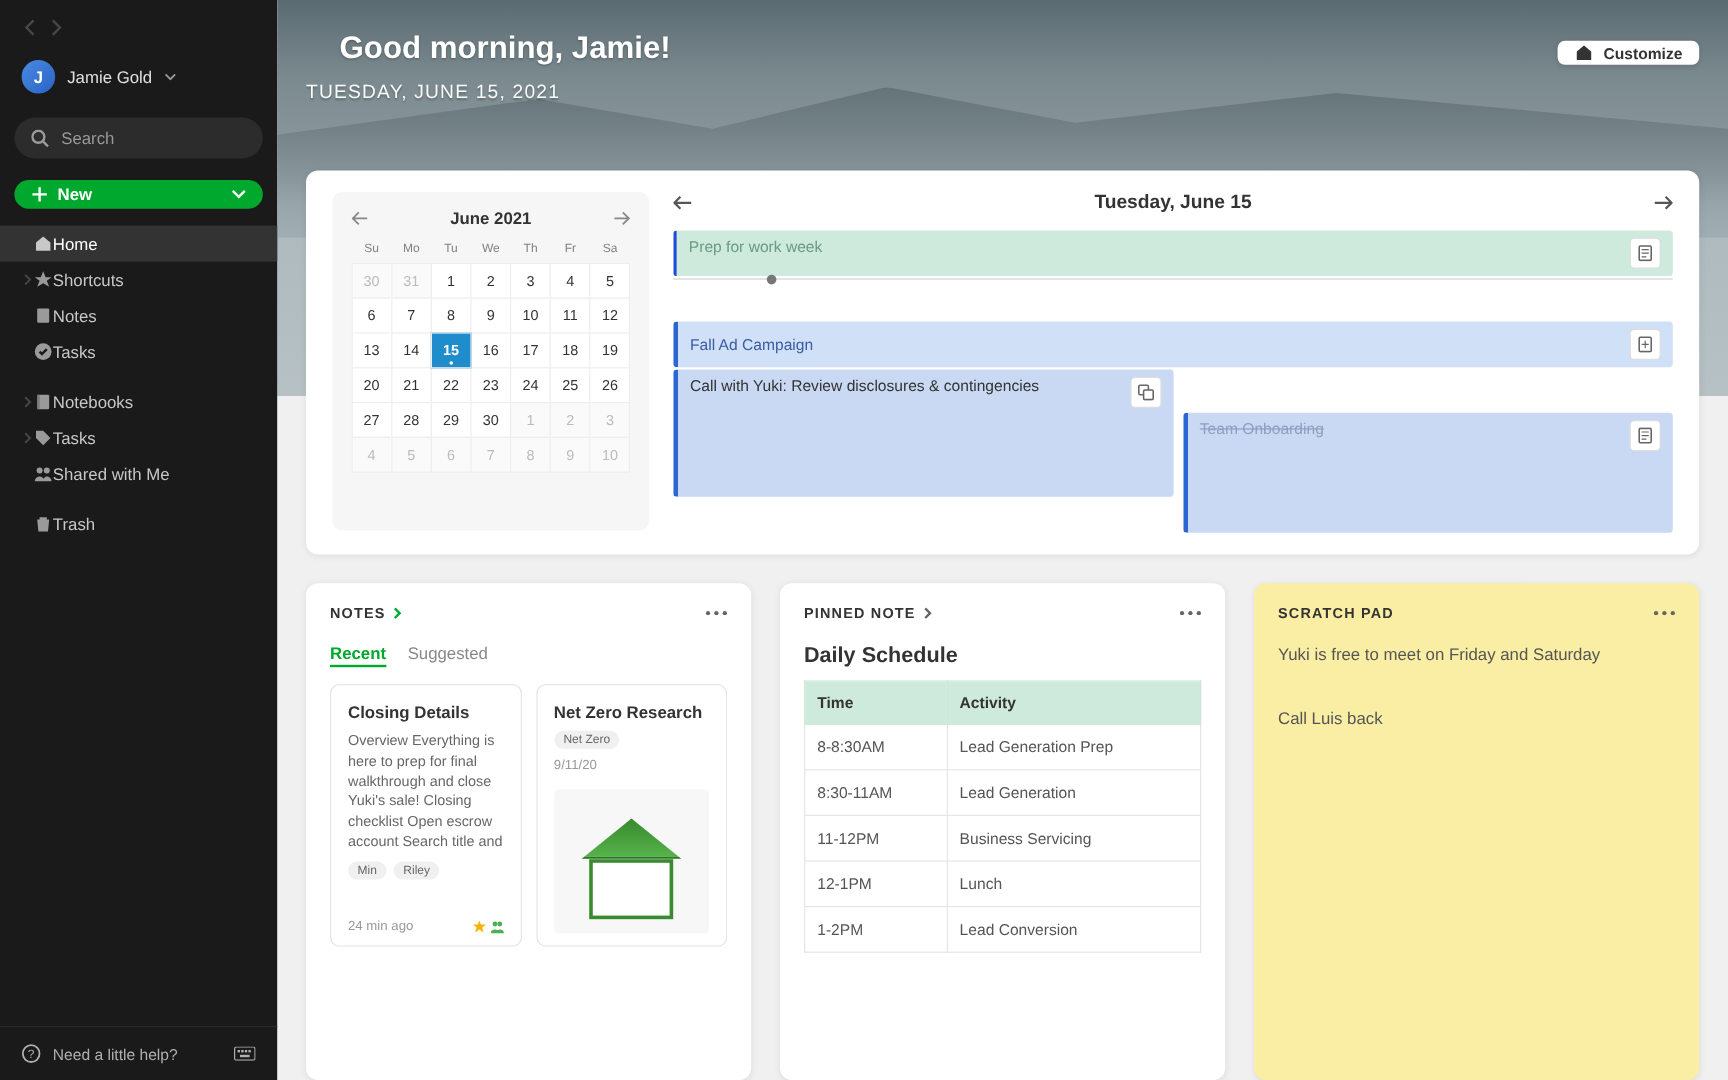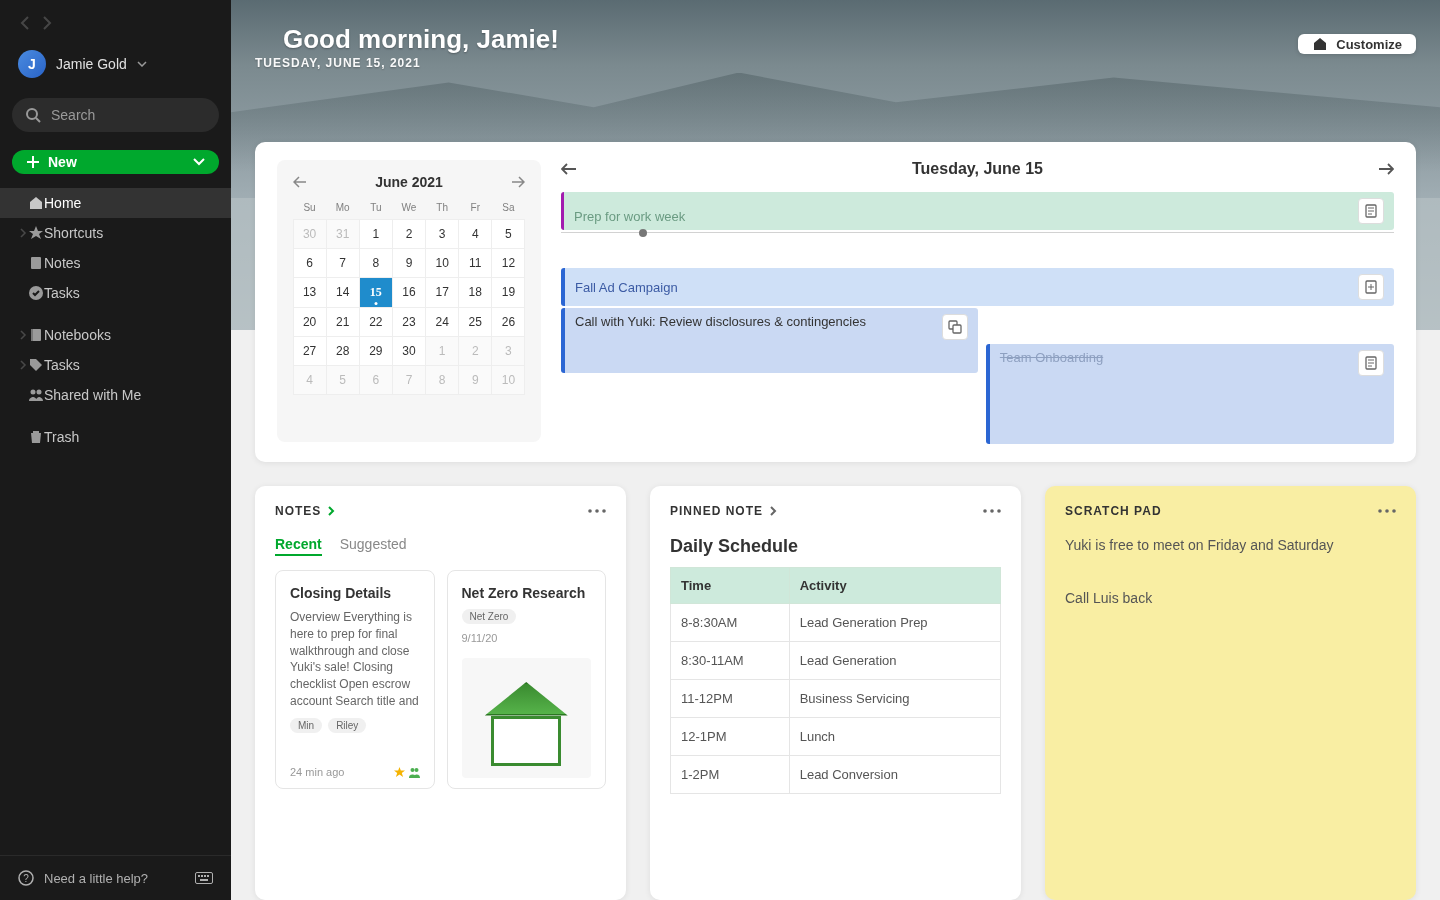--- a/index.html
+++ b/index.html
@@ -28,56 +28,56 @@
 .main { position: absolute; left: 231px; top: 0; right: 0; height: 900px; background: #f0f0f0; overflow: hidden; }
 
 
 .hero { position: relative; height: 330px; background: linear-gradient(180deg, #5a6b72 0%, #7b8a8f 20%, #8c9aa0 40%, #a0adb3 60%, #b0bbc0 100%); }
 .hero::before { content: ""; position: absolute; top: 22%; left: 0; right: 0; height: 30%; background: linear-gradient(180deg, rgba(70,86,90,0.8), transparent); clip-path: polygon(0 40%, 18% 10%, 30% 35%, 42% 0%, 55% 30%, 73% 5%, 100% 35%, 100% 100%, 0 100%); opacity: 0.55; }
 .hero::after { content: ""; position: absolute; bottom: 0; left: 0; right: 0; height: 40%; background: rgba(190,200,202,0.5); }
 .dock { position: absolute; left: 48%; top: 34%; width: 200px; height: 130px; }
 .dock .plank { position: absolute; left: 50%; transform: translateX(-50%); bottom: 0; width: 90px; height: 80px; background: repeating-linear-gradient(0deg, #8a6a4c 0 6px, #7a5c40 6px 8px); perspective: 200px; clip-path: polygon(30% 0, 70% 0, 100% 100%, 0 100%); opacity: 0.7; }
 .greeting-block { position: absolute; left: 24px; top: 24px; color: #fff; text-shadow: 0 1px 2px rgba(0,0,0,0.3); }
 .greeting-block h1 { font-size: 26px; font-weight: 600; margin-left: 28px; }
-.greeting-block .date { font-size: 12px; letter-spacing: 1px; margin-top: 1px; font-weight: 700; opacity: 0.95; }
+.greeting-block .date { font-size: 16px; letter-spacing: 1px; margin-top: 14px; font-weight: 400; opacity: 0.95; }
 .customize-btn { position: absolute; right: 24px; top: 34px; background: #fff; color: #333; border-radius: 6px; padding: 2px 14px; display: flex; gap: 8px; align-items: center; cursor: pointer; font-size: 13px; font-weight: 600; box-shadow: 0 1px 4px rgba(0,0,0,0.15); }
 
 
 .widgets { position: absolute; left: 24px; right: 24px; top: 142px; bottom: 0; display: flex; flex-direction: column; gap: 24px; }
 
 
 .card { background: #fff; border-radius: 10px; box-shadow: 0 1px 6px rgba(0,0,0,0.08); }
 .calendar-card { padding: 18px 22px 20px; }
 .widget-header { display: flex; align-items: center; justify-content: space-between; margin-bottom: 12px; }
 .widget-title { font-size: 12px; font-weight: 700; letter-spacing: 1px; color: #333; display: flex; align-items: center; gap: 6px; cursor: pointer; }
 .widget-actions { display: flex; align-items: center; gap: 16px; }
 
 .calendar-body { display: flex; gap: 20px; }
 .mini-cal { background: #f6f6f6; border-radius: 8px; padding: 14px 16px 10px; width: 264px; flex-shrink: 0; }
 .mini-cal-head { display: flex; align-items: center; justify-content: space-between; margin-bottom: 8px; }
 .mini-cal-head .month { font-weight: 600; color: #333; font-size: 14px; }
 .mini-cal-grid { display: grid; grid-template-columns: repeat(7, 1fr); }
 .mini-cal-grid .dow { font-size: 10px; color: #808080; text-align: center; padding: 4px 0 6px; }
 .mini-cal-grid .day { background: #fff; border: 1px solid #eee; text-align: center; font-size: 12px; padding: 7px 0; color: #333; cursor: pointer; margin: -0.5px; }
 .mini-cal-grid .day.out { background: #fafafa; color: #bbb; }
-.mini-cal-grid .day.today { background: #1f8ccc; color: #fff; font-weight: 600; position: relative; font-family: Liberation Serif, serif; }
+.mini-cal-grid .day.today { background: #1f8ccc; color: #fff; font-weight: 600; position: relative; }
 .mini-cal-grid .day.today::after { content: ""; position: absolute; bottom: 2px; left: 50%; transform: translateX(-50%); width: 3px; height: 3px; background: #fff; border-radius: 50%; }
 
 .events { flex: 1; position: relative; }
 .events-header { display: flex; align-items: center; justify-content: space-between; margin-bottom: 14px; }
 .events-header .title { font-weight: 600; font-size: 16px; color: #333; }
 .events-header svg { cursor: pointer; }
 .event-col { position: relative; height: 250px; }
 .evt { position: absolute; border-radius: 3px; font-size: 13px; padding: 6px 10px; overflow: hidden; display: flex; align-items: flex-start; justify-content: space-between; box-sizing: border-box; }
 .evt .note-icon { background: #fff; border: 1px solid #ddd; border-radius: 4px; width: 26px; height: 26px; display: flex; align-items: center; justify-content: center; cursor: pointer; }
-.evt.prep { left: 0; right: 0; top: 0; height: 38px; background: #cdeadc; border-left: 3px solid #a21caf; color: #6a9b82; display: flex; align-items: flex-end; }
+.evt.prep { left: 0; right: 0; top: 0; height: 38px; background: #cdeadc; border-left: 3px solid #1d4ed8; color: #6a9b82; display: flex; align-items: flex-start; }
 .evt-divider { position: absolute; left: 0; right: 0; top: 40px; border-top: 1px solid #d2d2d2; }
 .evt-divider::before { content: ""; position: absolute; left: 78px; top: -4px; width: 8px; height: 8px; background: #777; border-radius: 50%; }
 .evt.campaign { left: 0; right: 0; top: 76px; height: 38px; background: #cfe0f7; border-left: 4px solid #2b66d3; color: #3c5ba4; display: flex; align-items: center; }
-.evt.call { left: 0; width: 50%; top: 116px; height: 65px; background: #cad9f3; border-left: 4px solid #2b66d3; color: #333; }
+.evt.call { left: 0; width: 50%; top: 116px; height: 106px; background: #cad9f3; border-left: 4px solid #2b66d3; color: #333; }
 .evt.onboard { left: 51%; right: 0; top: 152px; height: 100px; background: #cad9f3; border-left: 4px solid #2b66d3; color: #8ea0c0; justify-content: space-between; }
 .evt.onboard .txt { text-decoration: line-through; }
 
 
 .bottom-row { display: flex; gap: 24px; flex: 1; min-height: 0; }
 .notes-card, .pinned-card { flex: 1; padding: 18px 20px 0; display: flex; flex-direction: column; overflow: hidden; }
 .scratch-card { flex: 1; background: #f9eea3; border-radius: 10px; padding: 18px 20px; box-shadow: 0 1px 6px rgba(0,0,0,0.08); }
 
 .notes-tabs { display: flex; gap: 18px; margin-top: 6px; margin-bottom: 14px; font-size: 14px; }
 .notes-tabs .tab { color: #888; cursor: pointer; padding-bottom: 2px; }

